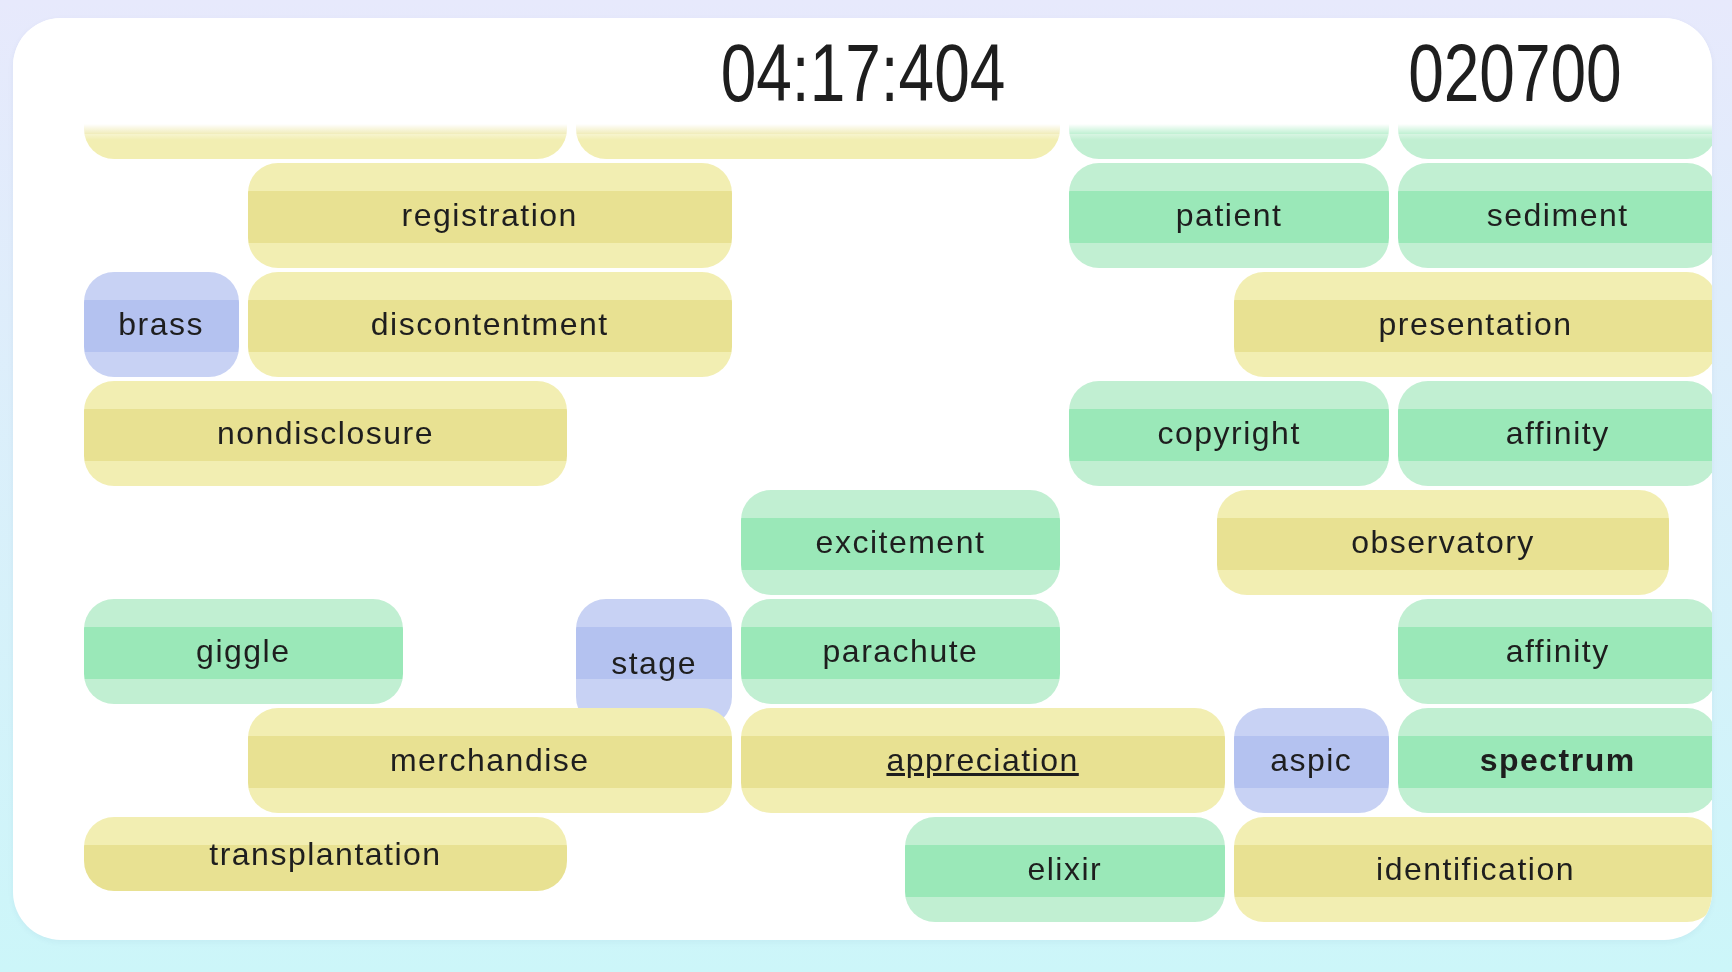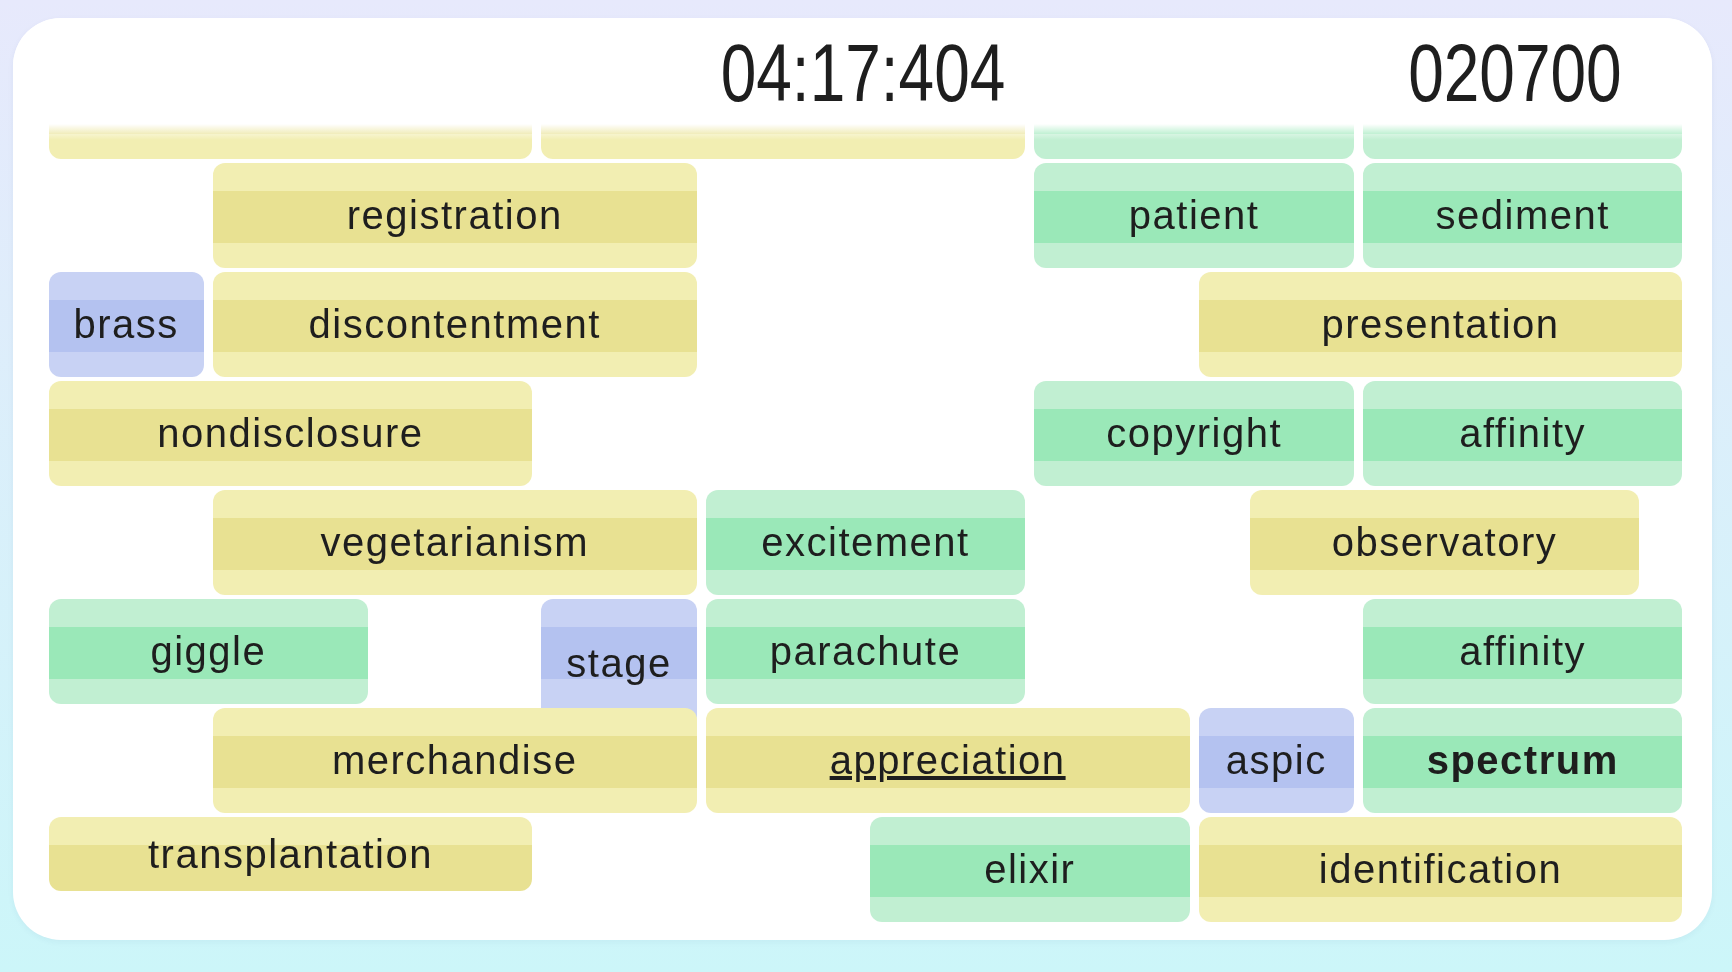--- a/index.html
+++ b/index.html
@@ -9,24 +9,25 @@
     font-family:"Liberation Sans",sans-serif;
   }
   .card{
     position:absolute;left:13px;top:18px;width:1699px;height:922px;
     background:var(--card,#ffffff);border-radius:48px;
     box-shadow:0 2px 6px rgba(40,50,120,0.05);
     overflow:hidden;
   }
   .board{position:absolute;left:0;top:0;width:100%;height:100%;}
   .pill{
-    position:absolute;border-radius:12px;
+    position:absolute;border-radius:30px;
     display:flex;align-items:center;justify-content:center;
-    font-size:40px;letter-spacing:1.5px;color:var(--txt,#1e1e1e);
+    font-size:32px;letter-spacing:1.5px;color:var(--txt,#1e1e1e);
     white-space:nowrap;
+    margin-left:35px;
   }
   .top-fade{
     position:absolute;left:0;top:0;width:100%;height:122px;z-index:5;
     background:linear-gradient(180deg,rgba(255,255,255,1) 0px,rgba(255,255,255,1) 106px,rgba(255,255,255,0) 122px);
     pointer-events:none;
   }
   .hud{position:absolute;top:12px;left:0;width:100%;height:100px;z-index:6;}
   .hud-text{
     position:absolute;font-size:82px;line-height:1.05;font-weight:400;
     color:var(--txt,#1e1e1e);white-space:nowrap;
@@ -45,23 +46,22 @@
       <div class="pill" style="left: 1349.9px; top: 36px; width: 319.6px; height: 105px; background: linear-gradient(rgb(193, 239, 210) 0px, rgb(193, 239, 210) 28px, rgb(154, 232, 184) 28px, rgb(154, 232, 184) 80px, rgb(193, 239, 210) 80px, rgb(193, 239, 210) 100%);"></div>
       <div class="pill" style="left: 199.8px; top: 145px; width: 483.9px; height: 105px; background: linear-gradient(rgb(242, 238, 178) 0px, rgb(242, 238, 178) 28px, rgb(232, 225, 146) 28px, rgb(232, 225, 146) 80px, rgb(242, 238, 178) 80px, rgb(242, 238, 178) 100%);">registration</div>
       <div class="pill" style="left: 1021.3px; top: 145px; width: 319.6px; height: 105px; background: linear-gradient(rgb(193, 239, 210) 0px, rgb(193, 239, 210) 28px, rgb(154, 232, 184) 28px, rgb(154, 232, 184) 80px, rgb(193, 239, 210) 80px, rgb(193, 239, 210) 100%);">patient</div>
       <div class="pill" style="left: 1349.9px; top: 145px; width: 319.6px; height: 105px; background: linear-gradient(rgb(193, 239, 210) 0px, rgb(193, 239, 210) 28px, rgb(154, 232, 184) 28px, rgb(154, 232, 184) 80px, rgb(193, 239, 210) 80px, rgb(193, 239, 210) 100%);">sediment</div>
       <div class="pill" style="left: 35.5px; top: 254px; width: 155.3px; height: 105px; background: linear-gradient(rgb(200, 210, 244) 0px, rgb(200, 210, 244) 28px, rgb(180, 194, 240) 28px, rgb(180, 194, 240) 80px, rgb(200, 210, 244) 80px, rgb(200, 210, 244) 100%);">brass</div>
       <div class="pill" style="left: 199.8px; top: 254px; width: 483.9px; height: 105px; background: linear-gradient(rgb(242, 238, 178) 0px, rgb(242, 238, 178) 28px, rgb(232, 225, 146) 28px, rgb(232, 225, 146) 80px, rgb(242, 238, 178) 80px, rgb(242, 238, 178) 100%);">discontentment</div>
       <div class="pill" style="left: 1185.6px; top: 254px; width: 483.9px; height: 105px; background: linear-gradient(rgb(242, 238, 178) 0px, rgb(242, 238, 178) 28px, rgb(232, 225, 146) 28px, rgb(232, 225, 146) 80px, rgb(242, 238, 178) 80px, rgb(242, 238, 178) 100%);">presentation</div>
       <div class="pill" style="left: 35.5px; top: 363px; width: 483.9px; height: 105px; background: linear-gradient(rgb(242, 238, 178) 0px, rgb(242, 238, 178) 28px, rgb(232, 225, 146) 28px, rgb(232, 225, 146) 80px, rgb(242, 238, 178) 80px, rgb(242, 238, 178) 100%);">nondisclosure</div>
       <div class="pill" style="left: 1021.3px; top: 363px; width: 319.6px; height: 105px; background: linear-gradient(rgb(193, 239, 210) 0px, rgb(193, 239, 210) 28px, rgb(154, 232, 184) 28px, rgb(154, 232, 184) 80px, rgb(193, 239, 210) 80px, rgb(193, 239, 210) 100%);">copyright</div>
       <div class="pill" style="left: 1349.9px; top: 363px; width: 319.6px; height: 105px; background: linear-gradient(rgb(193, 239, 210) 0px, rgb(193, 239, 210) 28px, rgb(154, 232, 184) 28px, rgb(154, 232, 184) 80px, rgb(193, 239, 210) 80px, rgb(193, 239, 210) 100%);">affinity</div>
-      <div class="pill" style="left: 199.8px; top: 472px; width: 483.9px; height: 105px; background: linear-gradient(rgb(242, 238, 178) 0px, rgb(242, 238, 178) 28px, rgb(232, 225, 146) 28px, rgb(232, 225, 146) 80px, rgb(242, 238, 178) 80px, rgb(242, 238, 178) 100%);">vegetarianism</div>
       <div class="pill" style="left: 692.7px; top: 472px; width: 319.6px; height: 105px; background: linear-gradient(rgb(193, 239, 210) 0px, rgb(193, 239, 210) 28px, rgb(154, 232, 184) 28px, rgb(154, 232, 184) 80px, rgb(193, 239, 210) 80px, rgb(193, 239, 210) 100%);">excitement</div>
-      <div class="pill" style="left: 1237px; top: 472px; width: 389px; height: 105px; background: linear-gradient(rgb(242, 238, 178) 0px, rgb(242, 238, 178) 28px, rgb(232, 225, 146) 28px, rgb(232, 225, 146) 80px, rgb(242, 238, 178) 80px, rgb(242, 238, 178) 100%);">observatory</div>
+      <div class="pill" style="left: 1169px; top: 472px; width: 452px; height: 105px; background: linear-gradient(rgb(242, 238, 178) 0px, rgb(242, 238, 178) 28px, rgb(232, 225, 146) 28px, rgb(232, 225, 146) 80px, rgb(242, 238, 178) 80px, rgb(242, 238, 178) 100%);">observatory</div>
       <div class="pill" style="left: 35.5px; top: 581px; width: 319.6px; height: 105px; background: linear-gradient(rgb(193, 239, 210) 0px, rgb(193, 239, 210) 28px, rgb(154, 232, 184) 28px, rgb(154, 232, 184) 80px, rgb(193, 239, 210) 80px, rgb(193, 239, 210) 100%);">giggle</div>
       <div class="pill" style="left: 528.4px; top: 581px; width: 155.3px; height: 128px; background: linear-gradient(rgb(200, 210, 244) 0px, rgb(200, 210, 244) 28px, rgb(180, 194, 240) 28px, rgb(180, 194, 240) 80px, rgb(200, 210, 244) 80px, rgb(200, 210, 244) 100%);">stage</div>
       <div class="pill" style="left: 692.7px; top: 581px; width: 319.6px; height: 105px; background: linear-gradient(rgb(193, 239, 210) 0px, rgb(193, 239, 210) 28px, rgb(154, 232, 184) 28px, rgb(154, 232, 184) 80px, rgb(193, 239, 210) 80px, rgb(193, 239, 210) 100%);">parachute</div>
       <div class="pill" style="left: 1349.9px; top: 581px; width: 319.6px; height: 105px; background: linear-gradient(rgb(193, 239, 210) 0px, rgb(193, 239, 210) 28px, rgb(154, 232, 184) 28px, rgb(154, 232, 184) 80px, rgb(193, 239, 210) 80px, rgb(193, 239, 210) 100%);">affinity</div>
       <div class="pill" style="left: 199.8px; top: 690px; width: 483.9px; height: 105px; background: linear-gradient(rgb(242, 238, 178) 0px, rgb(242, 238, 178) 28px, rgb(232, 225, 146) 28px, rgb(232, 225, 146) 80px, rgb(242, 238, 178) 80px, rgb(242, 238, 178) 100%);">merchandise</div>
       <div class="pill" style="left: 692.7px; top: 690px; width: 483.9px; height: 105px; background: linear-gradient(rgb(242, 238, 178) 0px, rgb(242, 238, 178) 28px, rgb(232, 225, 146) 28px, rgb(232, 225, 146) 80px, rgb(242, 238, 178) 80px, rgb(242, 238, 178) 100%); text-decoration: underline;">appreciation</div>
       <div class="pill" style="left: 1185.6px; top: 690px; width: 155.3px; height: 105px; background: linear-gradient(rgb(200, 210, 244) 0px, rgb(200, 210, 244) 28px, rgb(180, 194, 240) 28px, rgb(180, 194, 240) 80px, rgb(200, 210, 244) 80px, rgb(200, 210, 244) 100%);">aspic</div>
       <div class="pill" style="left: 1349.9px; top: 690px; width: 319.6px; height: 105px; background: linear-gradient(rgb(193, 239, 210) 0px, rgb(193, 239, 210) 28px, rgb(154, 232, 184) 28px, rgb(154, 232, 184) 80px, rgb(193, 239, 210) 80px, rgb(193, 239, 210) 100%); font-weight: bold;">spectrum</div>
       <div class="pill" style="left: 35.5px; top: 799px; width: 483.9px; height: 74px; background: linear-gradient(rgb(242, 238, 178) 0px, rgb(242, 238, 178) 28px, rgb(232, 225, 146) 28px, rgb(232, 225, 146) 80px, rgb(242, 238, 178) 80px, rgb(242, 238, 178) 100%);">transplantation</div>
       <div class="pill" style="left: 857px; top: 799px; width: 319.6px; height: 105px; background: linear-gradient(rgb(193, 239, 210) 0px, rgb(193, 239, 210) 28px, rgb(154, 232, 184) 28px, rgb(154, 232, 184) 80px, rgb(193, 239, 210) 80px, rgb(193, 239, 210) 100%);">elixir</div>

